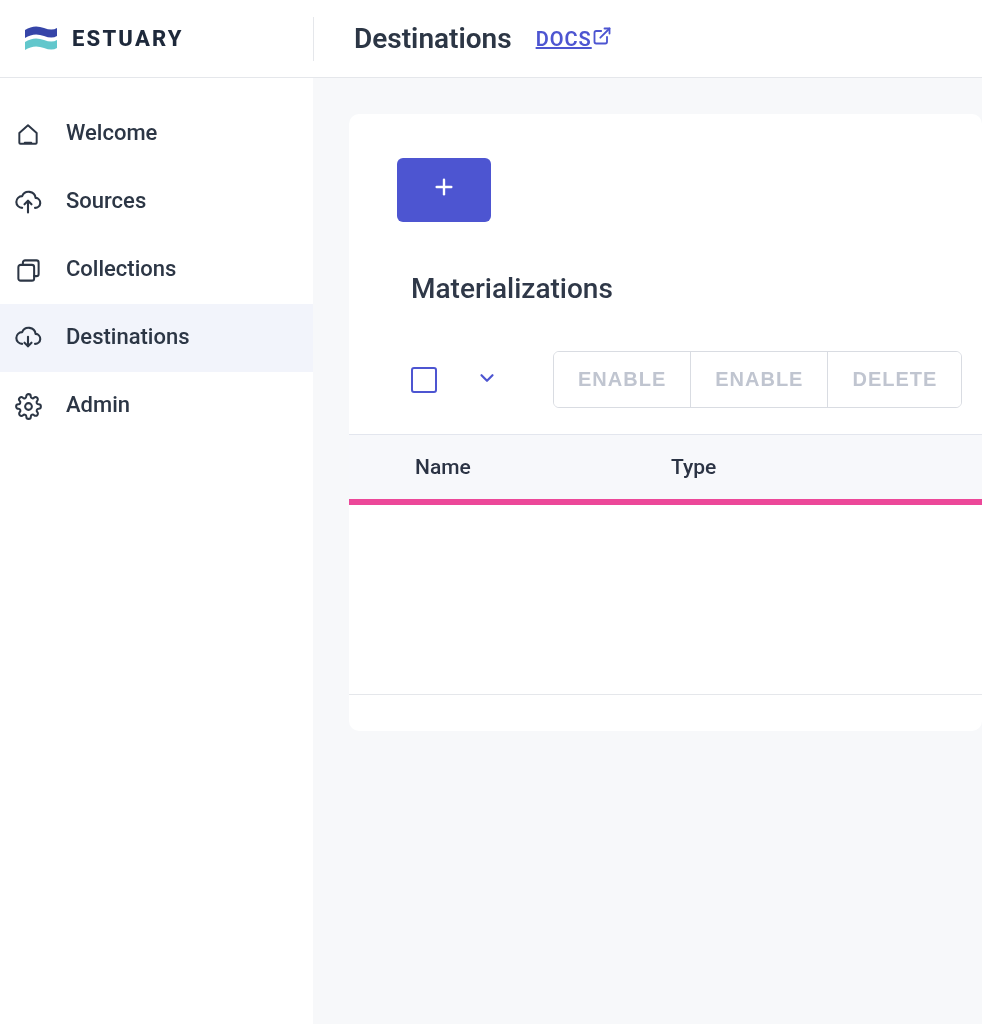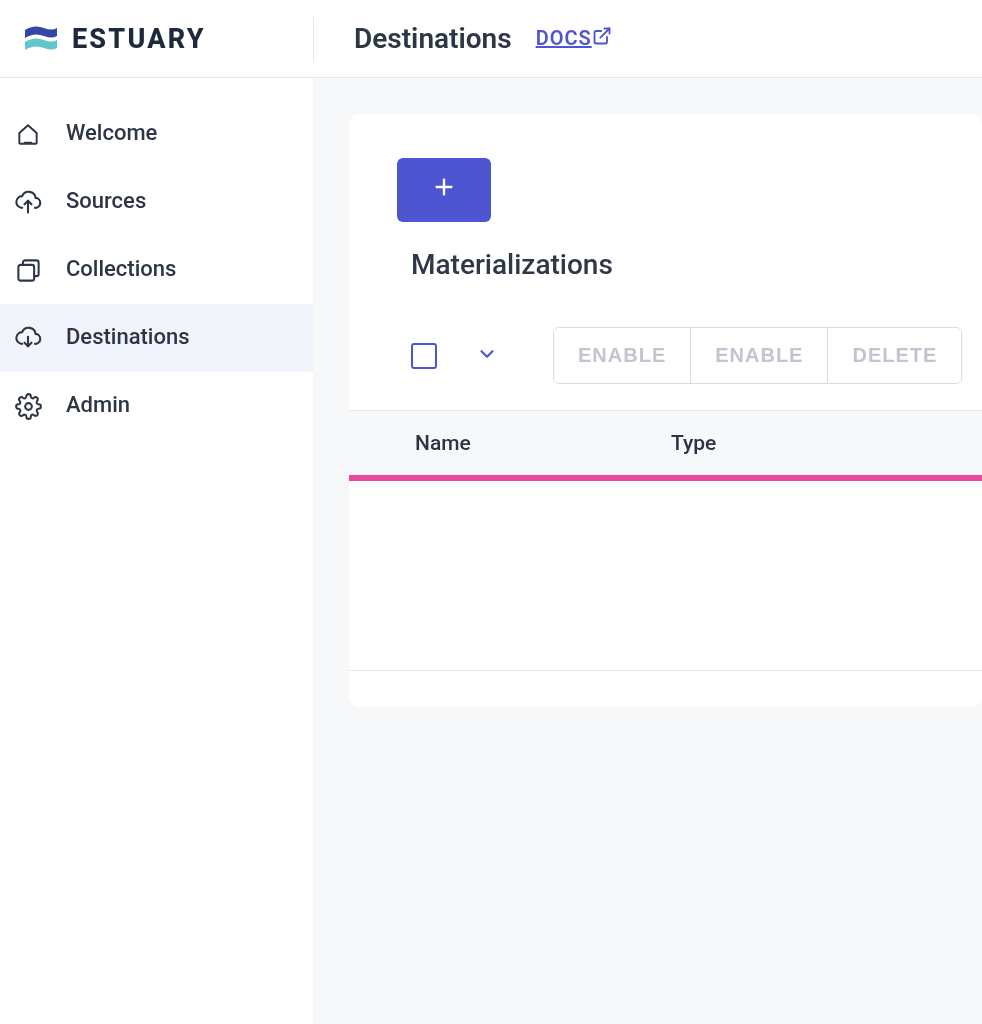--- a/index.html
+++ b/index.html
@@ -25,38 +25,39 @@
       height: 100%;
     }
     .logo-mark {
       width: 38px;
       height: 38px;
       margin-right: 12px;
     }
     .logo-text {
       font-weight: 800;
       letter-spacing: 2.2px;
-      font-size: 27px;
+      font-size: 22px;
       color: #1e293b;
     }
     .page-title-wrap {
       display: flex;
       align-items: center;
       gap: 24px;
       padding-left: 40px;
       border-left: 1px solid #e5e7eb;
       height: 44px;
     }
     .page-title {
       font-size: 28px;
       font-weight: 600;
       color: #2c3645;
     }
     .docs-link {
       display: inline-flex;
+      align-items: center;
       gap: 0;
       color: #4d55d1;
       text-decoration: underline;
       font-size: 20px;
       font-weight: 600;
       letter-spacing: 1px;
       cursor: pointer;
     }
     .docs-link svg { stroke: #4d55d1; }
     .layout {
@@ -106,21 +107,21 @@
       color: #fff;
       font-size: 22px;
       font-weight: 700;
       letter-spacing: 1px;
       padding: 18px 36px;
       border: none;
       border-radius: 6px;
       cursor: pointer;
     }
     .section-title {
-      margin-top: 26px;
+      margin-top: 50px;
       font-size: 28px;
       font-weight: 500;
       color: #2f3848;
       padding-left: 14px;
     }
     .toolbar {
       display: flex;
       align-items: center;
       margin-top: 46px;
       gap: 0;

